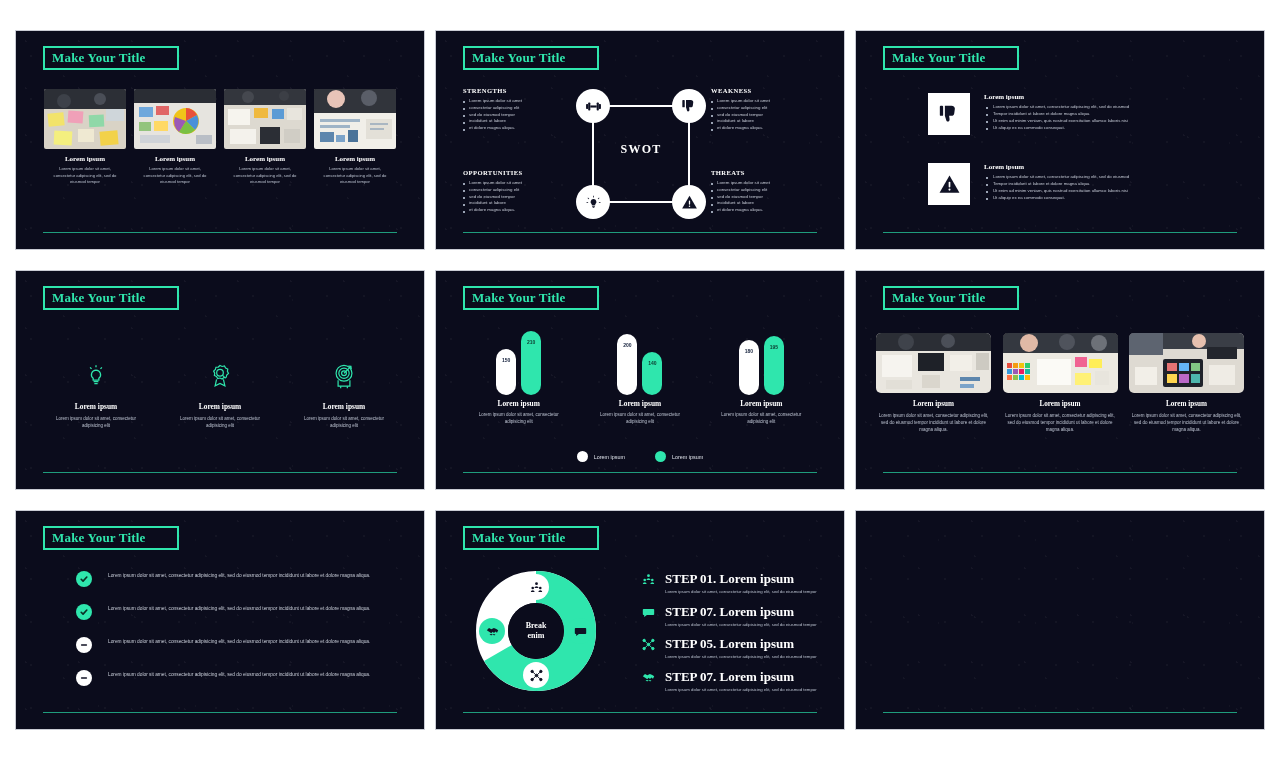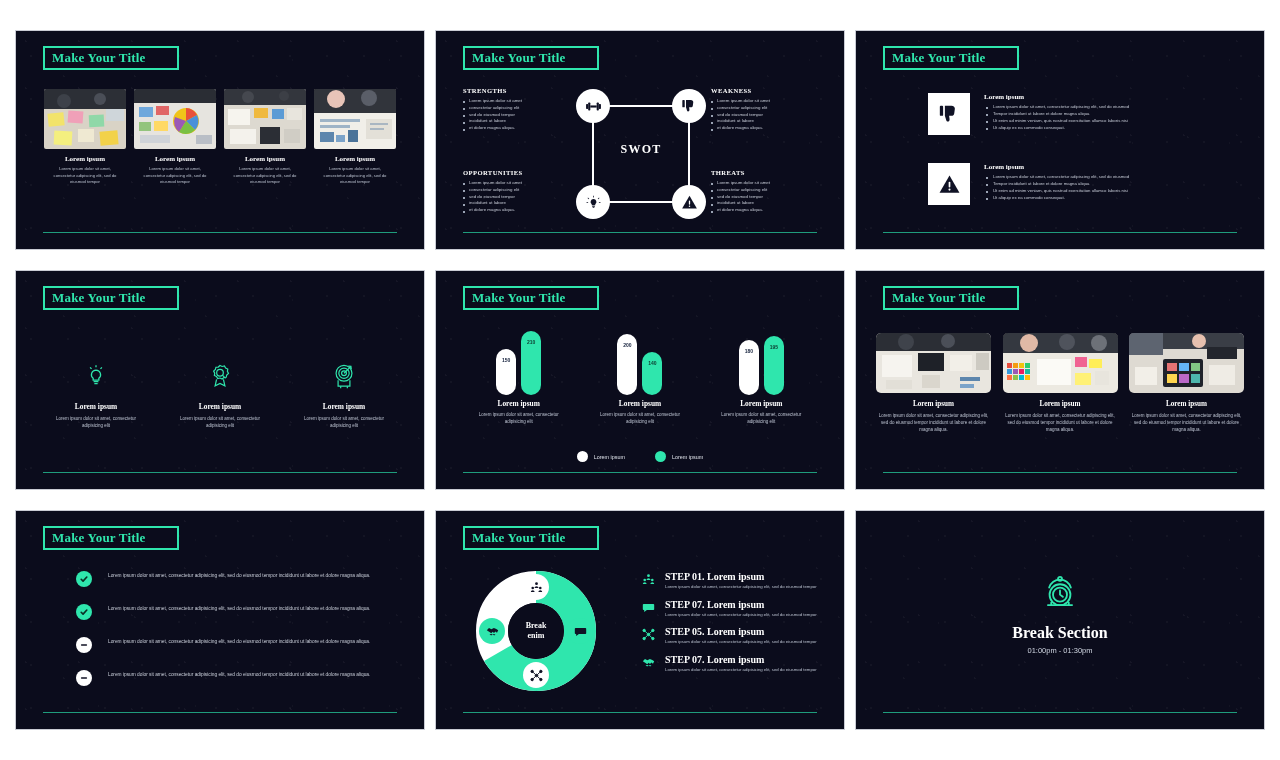--- a/index.html
+++ b/index.html
@@ -103,21 +103,21 @@
   .s7-mark{width:16px;height:16px;border-radius:50%;flex:0 0 auto;display:flex;align-items:center;justify-content:center;}
   .s7-row .txt{font-size:4.8px;line-height:1.7;color:#c9ced9;padding-top:1px;}
   
   .donut-wrap{position:absolute;left:40px;top:60px;width:120px;height:120px;}
   .donut-center{position:absolute;left:32px;top:32px;width:56px;height:56px;border-radius:50%;background:#0b0c1c;display:flex;align-items:center;justify-content:center;text-align:center;}
   .donut-center span{font-family:"Liberation Serif",serif;font-weight:bold;font-size:8px;color:#fff;line-height:1.25;}
   .dnode{position:absolute;width:26px;height:26px;border-radius:50%;display:flex;align-items:center;justify-content:center;}
   .steps{position:absolute;left:205px;right:18px;top:60px;}
   .step{display:flex;gap:9px;margin-bottom:8px;align-items:flex-start;}
   .step .si{width:15px;height:15px;flex:0 0 auto;display:flex;align-items:center;justify-content:center;margin-top:1px;}
-  .step .h{font-family:"Liberation Serif",serif;font-weight:bold;font-size:10px;color:#fff;}
+  .step .h{font-family:"Liberation Serif",serif;font-weight:bold;font-size:13px;color:#fff;}
   .step .d{margin-top:2px;font-size:4.3px;line-height:1.55;color:#b9c0ce;}
   
   .break-wrap{position:absolute;left:0;right:0;top:62px;text-align:center;}
   .break-title{margin-top:7px;font-family:"Liberation Serif",serif;font-weight:bold;font-size:16px;color:#fff;}
   .break-time{margin-top:4px;font-size:7.5px;color:#cfd5e0;}
 </style>
 </head>
 <body>
 
 <div class="deck">
@@ -689,29 +689,16 @@
           <div class="h">STEP 07. Lorem ipsum</div>
           <div class="d">Lorem ipsum dolor sit amet, consectetur adipisicing elit, sed do eiusmod tempor</div>
         </div>
       </div>
 
     </div>
     <div class="footer-rule"></div>
   </div>
 
   <div class="slide">
-    <div class="break-wrap">
-      <svg width="40" height="40" viewBox="0 0 48 48" fill="none" stroke="#2fe6ad" stroke-width="2.2" stroke-linecap="round">
-        <circle cx="24" cy="26" r="12.5"></circle>
-        <circle cx="24" cy="26" r="8.4"></circle>
-        <path d="M24 21v5l3.4 2.6"></path>
-        <path d="M11 17.5A13.5 13.5 0 0 1 24 8a13.5 13.5 0 0 1 13 9.5"></path>
-        <circle cx="24" cy="7" r="2.4"></circle>
-        <path d="M9.5 38.5h29"></path>
-        <path d="M13.5 35.5v3M34.5 35.5v3"></path>
-      </svg>
-      <div class="break-title">Break Section</div>
-      <div class="break-time">01:00pm - 01:30pm</div>
-    </div>
     <div class="footer-rule"></div>
   </div>
 
 </div>
 
 </body></html>

